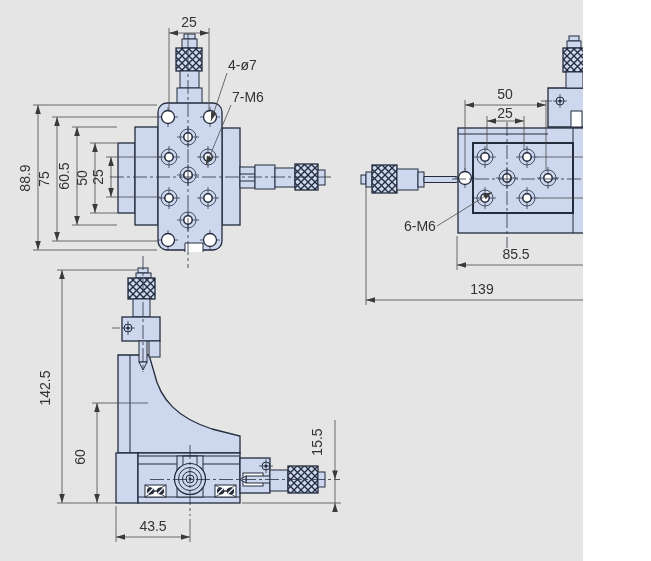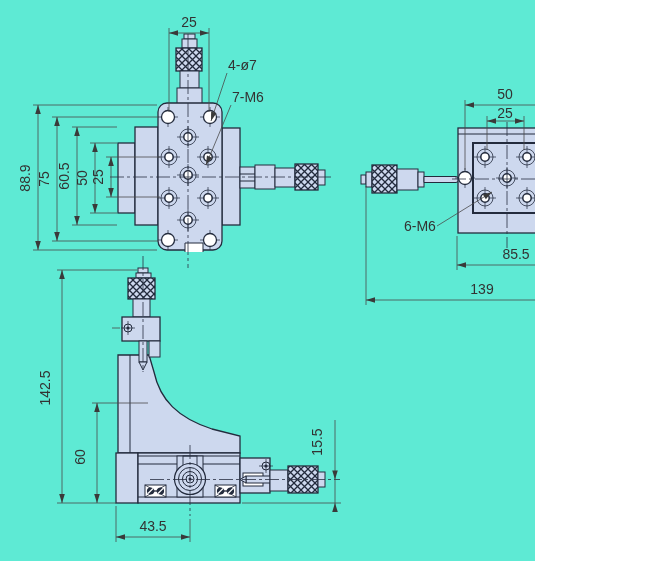--- a/index.html
+++ b/index.html
@@ -1,16 +1,16 @@
 <!DOCTYPE html>
 <html><head>
 <meta charset="utf-8">
 <style>
   html,body{margin:0;padding:0;background:#ffffff;}
-  .canvas{width:535px;height:561px;background:#5eead4;position:relative;overflow:hidden;}
+  .canvas{width:583px;height:561px;background:#e5e5e5;position:relative;overflow:hidden;}
   svg{display:block;}
   .part{fill:#cdd8ee;stroke:#232b3d;stroke-width:1.3;stroke-linejoin:miter;}
   .part-thin{fill:#cdd8ee;stroke:#232b3d;stroke-width:1;}
   .part-bold{fill:#cdd8ee;stroke:#232b3d;stroke-width:2;}
   .knurl{fill:url(#knurlpat);stroke:#232b3d;stroke-width:1.3;}
   .edge{stroke:#232b3d;stroke-width:1;fill:none;}
   .white{fill:#ffffff;stroke:none;}
   .whiteline{fill:#ffffff;stroke:#232b3d;stroke-width:1;}
   .dim{stroke:#4a4a4a;stroke-width:0.8;fill:none;}
   .cl{stroke:#2a3042;stroke-width:0.8;fill:none;stroke-dasharray:14 3 3 3;}

